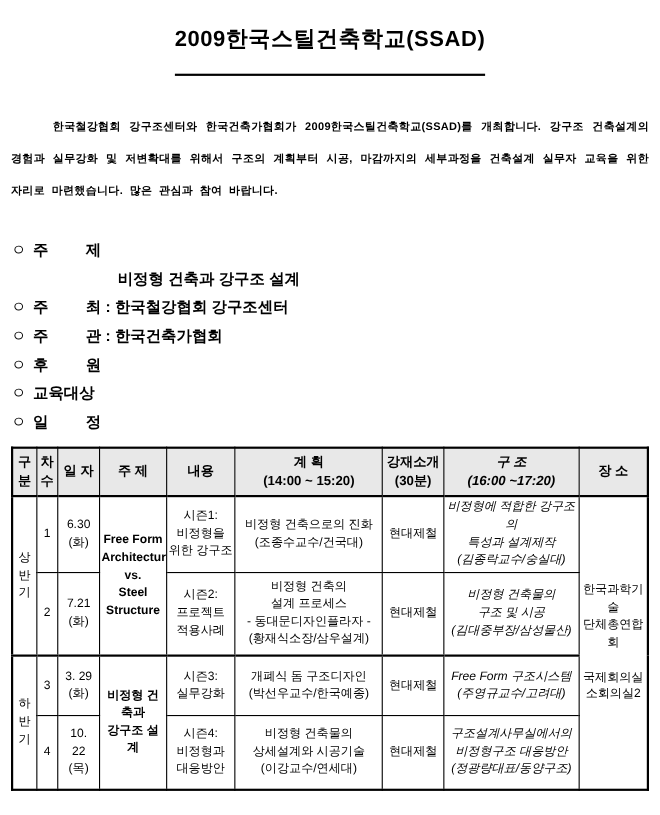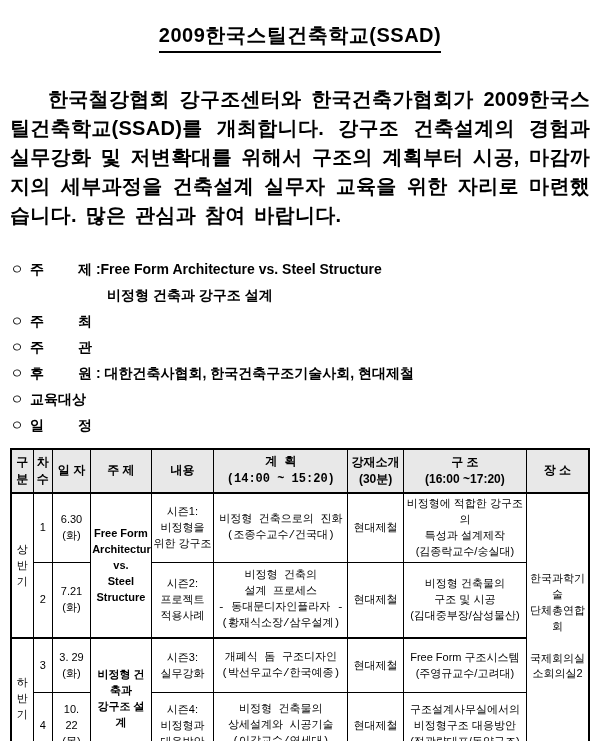--- a/index.html
+++ b/index.html
@@ -8,26 +8,26 @@
     width:600px; height:741px; overflow:hidden;
     font-family:"Liberation Sans","DejaVu Sans",sans-serif;
     color:#000; position:relative;
   }
   .page { padding:14px 10px 0 10px; }
 
   
   .title-wrap { text-align:center; margin-top:8px; }
   .doc-title {
     display:inline-block; font-size:20px; font-weight:bold;
-    border-bottom:2px solid #000; padding-bottom:2px; letter-spacing:0.5px;
+    border-bottom:2px solid #000; padding-bottom:18px; letter-spacing:0.5px;
   }
 
   
   .intro {
-    margin-top:32px; font-size:20px; font-weight:bold; line-height:29px;
+    margin-top:32px; font-size:10px; font-weight:bold; line-height:29px;
     text-align:justify; text-indent:38px; letter-spacing:0.3px; word-spacing:3px;
   }
 
   
   .info-list { margin-top:26px; font-size:14px; font-weight:bold; }
   .info-line { display:flex; align-items:baseline; line-height:26px; }
   .info-marker { width:20px; flex:0 0 20px; font-weight:normal; }
   .info-label {
     display:inline-block; width:62px; flex:0 0 62px;
     text-align:justify; text-align-last:justify;
@@ -47,23 +47,23 @@
   }
   table.schedule thead th {
     background:var(--thead-bg,#e8e8e8); font-weight:bold; font-size:12px;
     height:44px; border-bottom:2px solid #000;
   }
   .c-group { width:22px; font-size:12px; }
   .c-no    { width:19px; font-size:11px; }
   .c-date  { width:38px; }
   .c-topic { width:60px; font-weight:bold; font-size:11px; }
   .c-content { width:62px; }
-  .c-plan  { width:133px;font-family:Liberation Mono, monospace; }
+  .c-plan  { width:133px; }
   .c-steel { width:55px; }
-  .c-struct{ width:122px; }
+  .c-struct{ width:122px;font-style:italic; }
   .c-place { width:62px; }
   tr.r1 td { height:58px; }
   tr.r2 td { height:76px; }
   tr.r3 td { height:54px; }
   tr.r4 td { height:68px;margin-top:41px; }
   tr.row-sep td { border-top:2px solid #000; }
 
   
   .note1 {
     margin-top:14px; font-size:13.5px; font-weight:bold; line-height:28px;
@@ -78,35 +78,35 @@
   <div class="title-wrap">
     <span class="doc-title">2009한국스틸건축학교(SSAD)</span>
   </div>
 
   <p class="intro">한국철강협회 강구조센터와 한국건축가협회가 2009한국스틸건축학교(SSAD)를 개최합니다. 강구조 건축설계의 경험과 실무강화 및 저변확대를 위해서 구조의 계획부터 시공, 마감까지의 세부과정을 건축설계 실무자 교육을 위한 자리로 마련했습니다. 많은 관심과 참여 바랍니다.</p>
 
   <div class="info-list">
     <div class="info-line">
       <span class="info-marker">ㅇ</span>
       <span class="info-label">주 제</span>
-      <span class="info-value"> :Free Form Architecture vs. Steel Structure</span>
     </div>
     <div class="info-cont">비정형 건축과 강구조 설계</div>
     <div class="info-line">
       <span class="info-marker">ㅇ</span>
       <span class="info-label">주 최</span>
+      <span class="info-value"> : 한국철강협회 강구조센터</span>
     </div>
     <div class="info-line">
       <span class="info-marker">ㅇ</span>
       <span class="info-label">주 관</span>
+      <span class="info-value"> : 한국건축가협회</span>
     </div>
     <div class="info-line">
       <span class="info-marker">ㅇ</span>
       <span class="info-label">후 원</span>
-      <span class="info-value"> : 대한건축사협회, 한국건축구조기술사회, 현대제철</span>
     </div>
     <div class="info-line">
       <span class="info-marker">ㅇ</span>
       <span class="info-label">교육대상</span>
     </div>
     <div class="info-line">
       <span class="info-marker">ㅇ</span>
       <span class="info-label">일 정</span>
       <span class="info-value"></span>
     </div>

